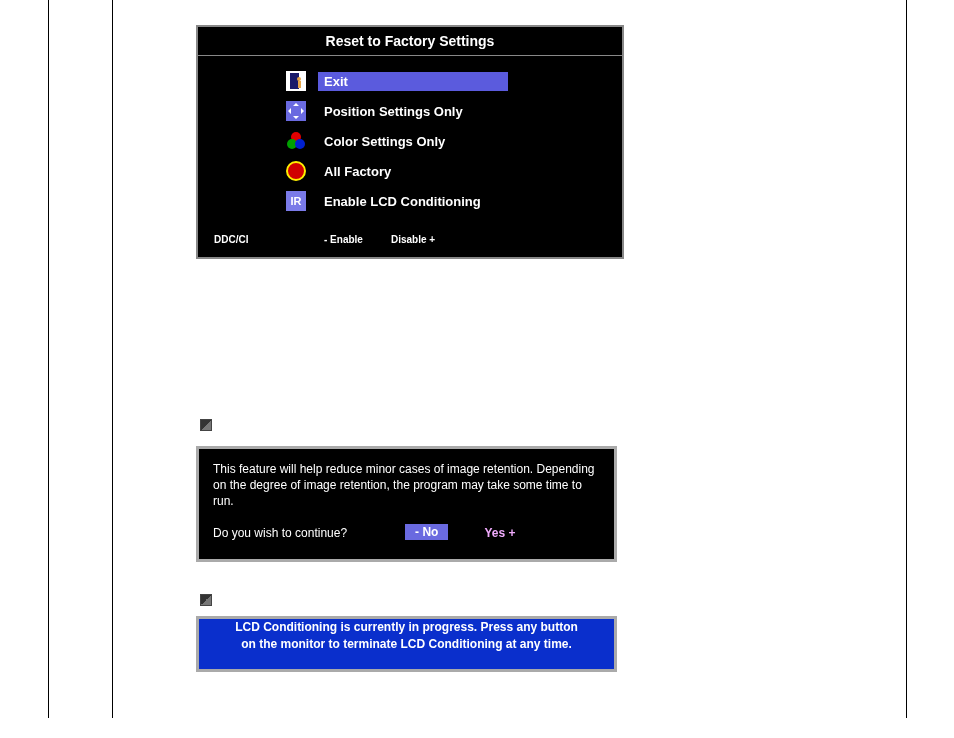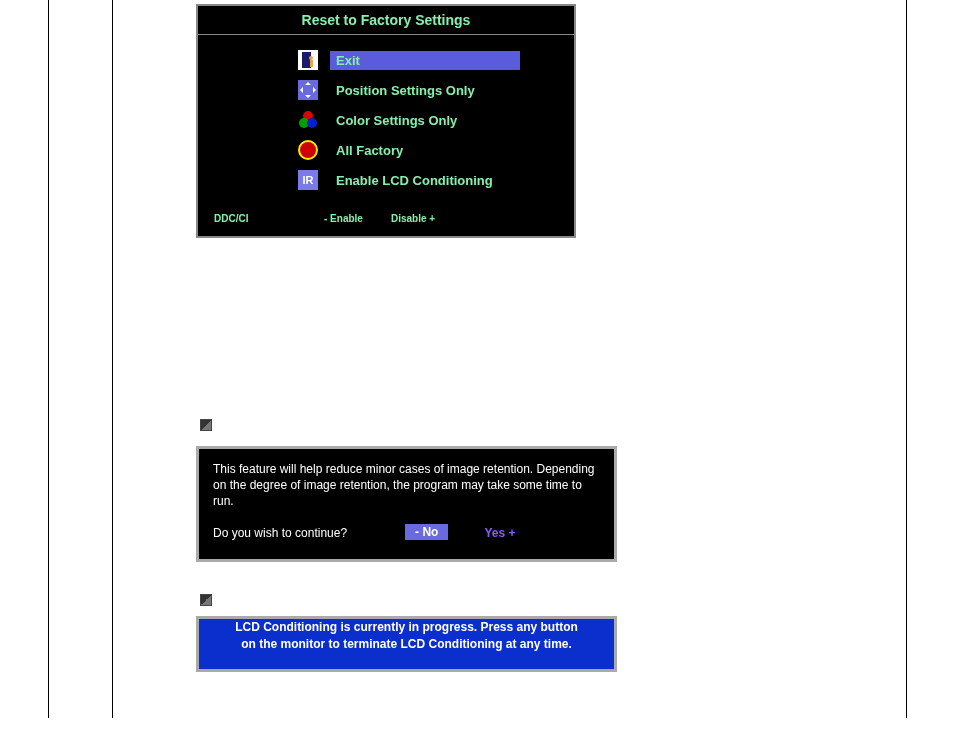--- a/index.html
+++ b/index.html
@@ -17,42 +17,43 @@
       height: 718px;
       background: #000;
     }
     .vline.left { left: 48px; }
     .vline.mid { left: 112px; }
     .vline.right { left: 906px; }
 
     .osd-panel {
       position: absolute;
       left: 196px;
-      top: 4px;
-      width: 380px;
+      top: 25px;
+      width: 428px;
       background: #000;
       border: 2px solid #888;
-      color: #86efac;
+      color: #ffffff;
       font-size: 13px;
     }
     .osd-title {
       text-align: center;
       font-weight: bold;
       padding: 6px 0;
       border-bottom: 1px solid #888;
       font-size: 14px;
     }
     .osd-items {
       padding: 10px 0 4px 0;
     }
     .osd-item {
       display: flex;
       align-items: center;
       height: 30px;
-      padding-left: 100px;
+      padding-left: 72px;
+      margin-left: 16px;
     }
     .osd-icon {
       width: 20px;
       height: 20px;
       display: flex;
       align-items: center;
       justify-content: center;
       margin-right: 12px;
       flex-shrink: 0;
     }
@@ -109,21 +110,21 @@
     .dialog-q { font-weight: normal; }
     .dialog-btn-no {
       margin-left: 58px;
       background: #6a6ae0;
       color: #fff;
       padding: 1px 10px;
       font-weight: bold;
     }
     .dialog-btn-yes {
       margin-left: 36px;
-      color: #8b5cf6;
+      color: #f0abfc;
       font-weight: bold;
     }
 
     .progress-panel {
       position: absolute;
       left: 196px;
       top: 616px;
       width: 421px;
       height: 56px;
       background: #0a2fcc;

